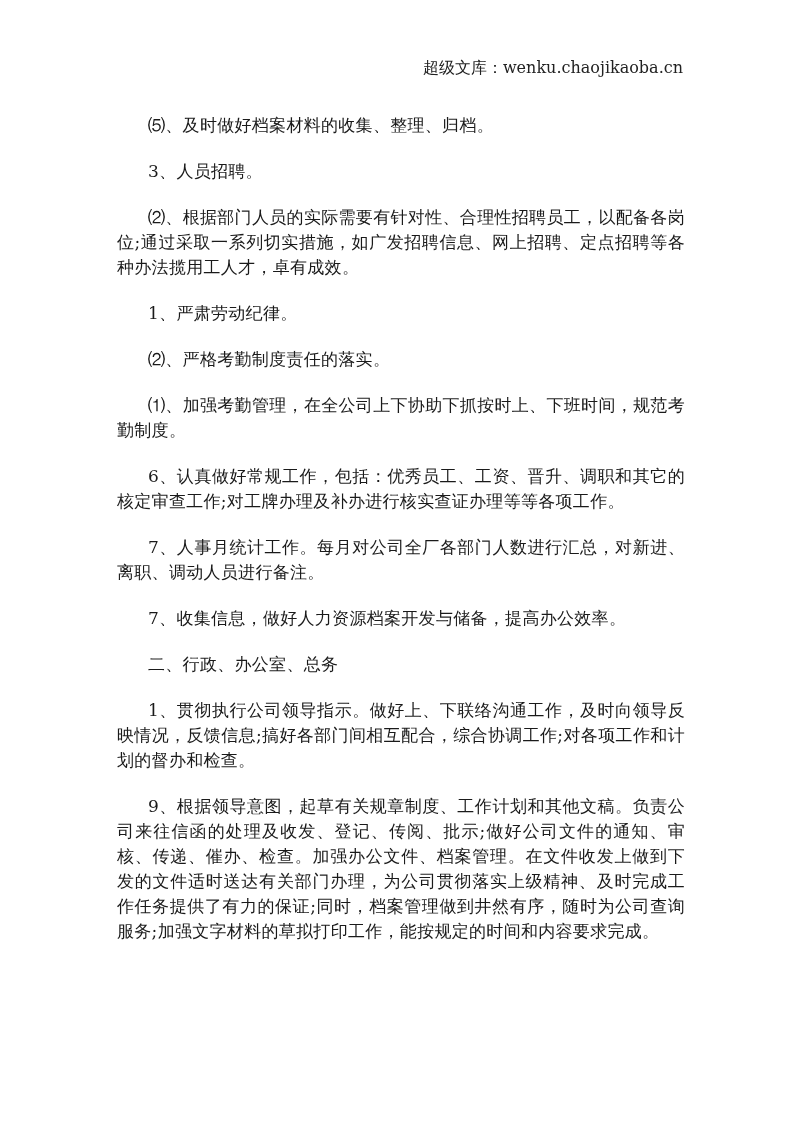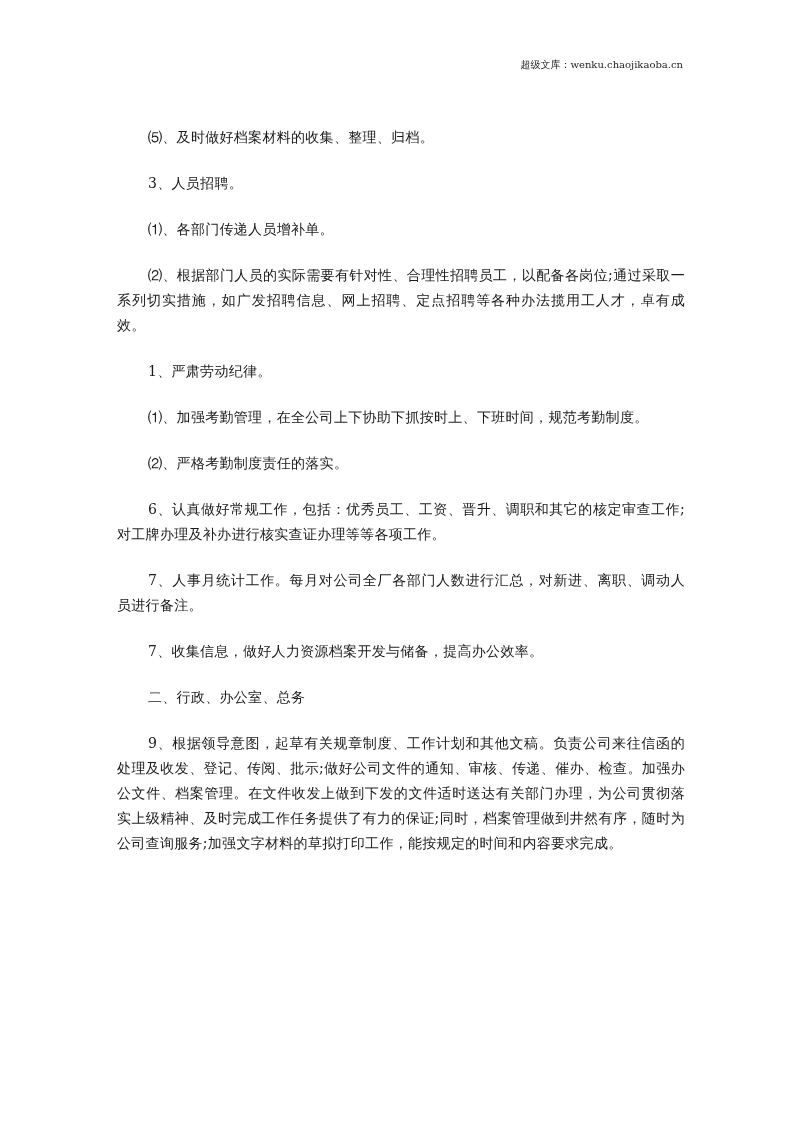--- a/index.html
+++ b/index.html
@@ -1,33 +1,33 @@
 <!DOCTYPE html>
 <html><head>
 <meta charset="utf-8">
 <style>
   html, body { margin: 0; padding: 0; background: #ffffff; }
   body { width: 793px; height: 1122px; position: relative; overflow: hidden;
          font-family: "DejaVu Serif", "Liberation Serif", serif; color: #1a1a1a; }
-  .header { position: absolute; top: 58px; right: 110px; font-size: 10px; color: #222; }
+  .header { position: absolute; top: 58px; right: 110px; font-size: 16px; color: #222; }
   .content { position: absolute; left: 117px; top: 113px; width: 568px; }
-  .p { font-size: 14px; line-height: 25px; text-indent: 31px; margin: 12px 0 21px 0;
+  .p { font-size: 17px; line-height: 25px; text-indent: 31px; margin: 0 0 21px 0;
        text-align: justify; letter-spacing: 0.3px; }
 </style>
 </head>
 <body>
 
 <div class="header">超级文库：wenku.chaojikaoba.cn</div>
 
 <div class="content">
   <p class="p">⑸、及时做好档案材料的收集、整理、归档。</p>
   <p class="p">3、人员招聘。</p>
-  <p class="p">⑴、各部门传递人员增补单。</p>
   <p class="p">⑵、根据部门人员的实际需要有针对性、合理性招聘员工，以配备各岗位;通过采取一系列切实措施，如广发招聘信息、网上招聘、定点招聘等各种办法揽用工人才，卓有成效。</p>
   <p class="p">1、严肃劳动纪律。</p>
+  <p class="p">⑵、严格考勤制度责任的落实。</p>
   <p class="p">⑴、加强考勤管理，在全公司上下协助下抓按时上、下班时间，规范考勤制度。</p>
-  <p class="p">⑵、严格考勤制度责任的落实。</p>
   <p class="p">6、认真做好常规工作，包括：优秀员工、工资、晋升、调职和其它的核定审查工作;对工牌办理及补办进行核实查证办理等等各项工作。</p>
   <p class="p">7、人事月统计工作。每月对公司全厂各部门人数进行汇总，对新进、离职、调动人员进行备注。</p>
   <p class="p">7、收集信息，做好人力资源档案开发与储备，提高办公效率。</p>
   <p class="p">二、行政、办公室、总务</p>
+  <p class="p">1、贯彻执行公司领导指示。做好上、下联络沟通工作，及时向领导反映情况，反馈信息;搞好各部门间相互配合，综合协调工作;对各项工作和计划的督办和检查。</p>
   <p class="p">9、根据领导意图，起草有关规章制度、工作计划和其他文稿。负责公司来往信函的处理及收发、登记、传阅、批示;做好公司文件的通知、审核、传递、催办、检查。加强办公文件、档案管理。在文件收发上做到下发的文件适时送达有关部门办理，为公司贯彻落实上级精神、及时完成工作任务提供了有力的保证;同时，档案管理做到井然有序，随时为公司查询服务;加强文字材料的草拟打印工作，能按规定的时间和内容要求完成。</p>
 </div>
 
 </body></html>

